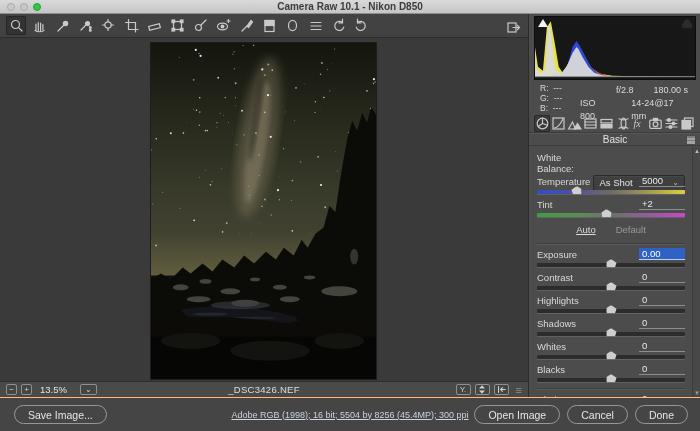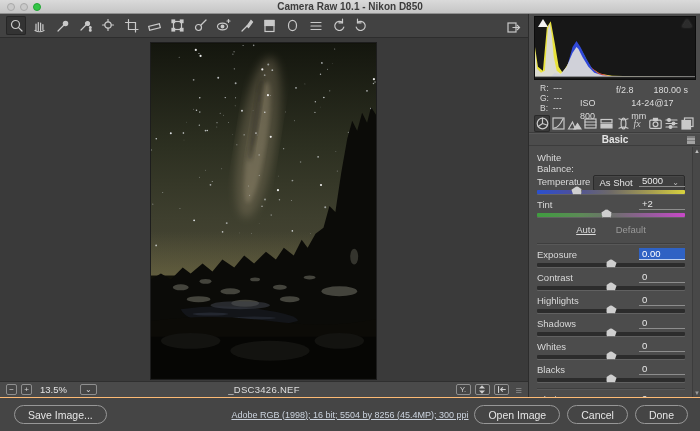--- a/index.html
+++ b/index.html
@@ -61,21 +61,21 @@
   .exifrow { display:flex; justify-content:flex-end; gap:20px; padding-right:8px; }
 
   .tabs { position:absolute; left:2px; top:100px; width:168px; height:18px; display:flex;
     align-items:center; justify-content:space-between; padding:0 3px; }
   .tab { width:16px; height:17px; display:flex; align-items:center; justify-content:center; border-radius:2px; }
   .tab.selected { background:#3a3a3a; box-shadow:inset 0 0 0 1px #2a2a2a; }
 
   .panel-header { position:absolute; left:0; top:118px; width:172px; height:14px;
     border-top:1px solid #3c3c3c; border-bottom:1px solid #3c3c3c;
     box-shadow:0 1px 0 #575757 inset; display:flex; align-items:center; justify-content:center; }
-  .panel-header .hdr-text { font-size:10px; font-weight:bold; color:#e3e3e3; }
+  .panel-header .hdr-text { font-size:10px; font-weight:normal; color:#e3e3e3; }
   .hdr-menu { position:absolute; right:6px; top:3px; width:8px; height:8px; background:#a2a2a2;
     box-shadow:inset 0 2px 0 #7c7c7c, inset 0 4px 0 #a2a2a2, inset 0 5px 0 #7c7c7c; }
 
   .panel-content { position:absolute; left:0; top:133px; width:164px; height:250px; overflow:hidden;
     padding:0 8px; }
   .pscroll { position:absolute; right:0; top:133px; width:8px; height:250px; background:#484848;
     border-left:1px solid #3c3c3c; }
   .pscroll .up { position:absolute; top:1px; left:1px; font-size:6px; color:#bdbdbd; }
   .pscroll .down { position:absolute; bottom:1px; left:1px; font-size:6px; color:#9a9a9a; }
 

